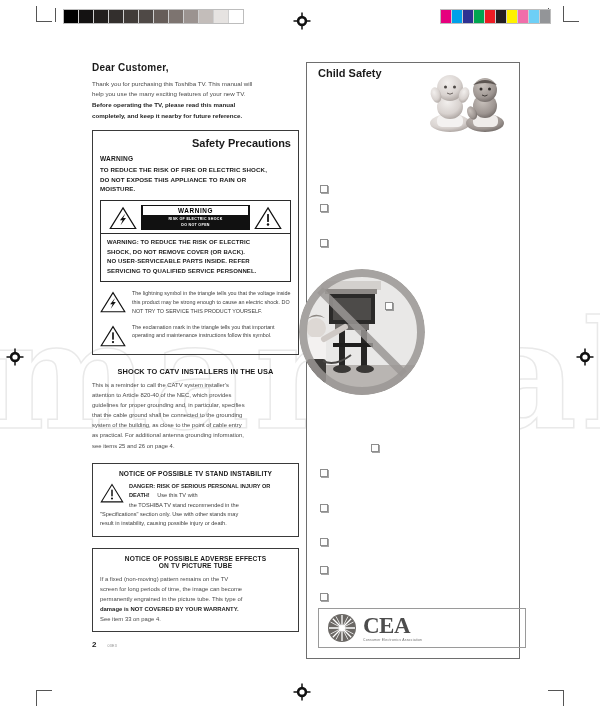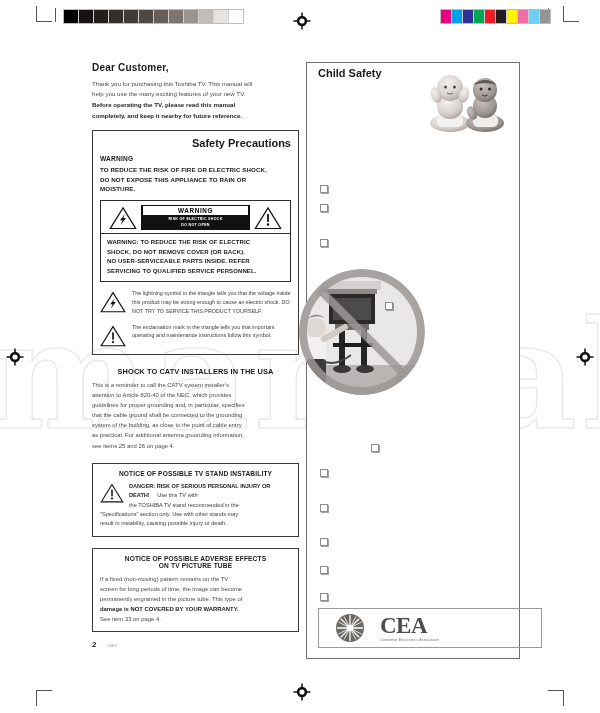--- a/index.html
+++ b/index.html
@@ -78,21 +78,21 @@
   .rightcol{position:absolute;left:306px;top:62px;width:212px;height:595px;
             border:1px solid #6e6e6e;background:#fff;}
   .cs-title{position:absolute;left:11px;top:4px;font-size:11px;font-weight:700;margin:0;}
 
   .babies{position:absolute;right:10px;top:8px;width:86px;height:62px;}
   .photo-circle{position:absolute;left:-8px;top:206px;width:126px;height:126px;border-radius:50%;overflow:hidden;}
   .bullet{position:absolute;width:6px;height:6px;border:1px solid #8d8d8d;background:#fdfdfd;
           box-shadow:1px 1px 0 rgba(90,90,90,.55);}
 
   .cea{position:absolute;left:11px;bottom:10px;width:190px;height:38px;border:1px solid #9a9a9a;
-       display:flex;align-items:center;gap:15px;padding:0 16px;}
+       display:flex;align-items:center;gap:6px;padding:0 8px;}
   .cea-burst{width:30px;height:30px;flex:0 0 auto;}
   .cea-word{font-family:"Liberation Serif", serif;font-size:23px;font-weight:700;color:#4d4d4d;letter-spacing:-.5px;line-height:1;}
   .cea-sub{font-size:3.4px;color:#6d6d6d;letter-spacing:.25px;margin-top:1px;}
 </style>
 </head>
 <body>
 
 <div class="page">
 
   <div class="cropmark" style="left:36px;top:6px;width:1px;height:16px;"></div>

